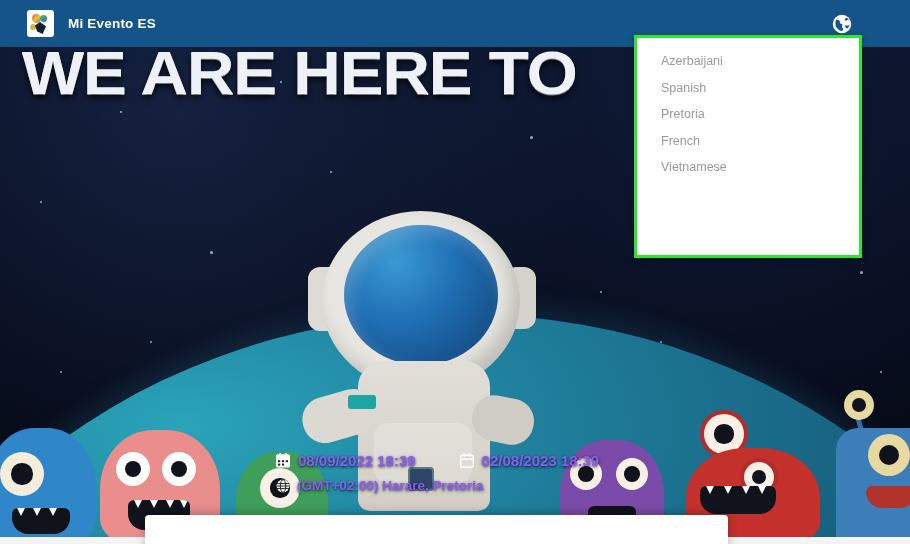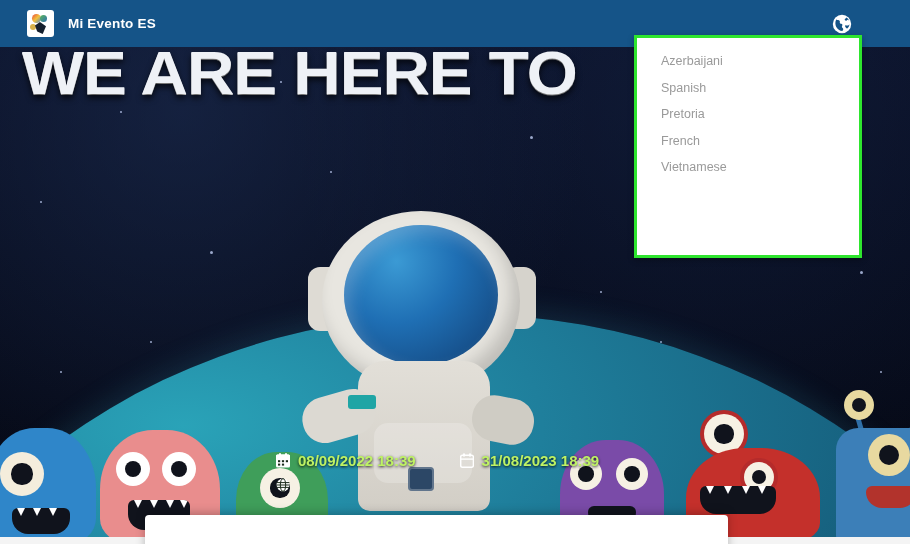--- a/index.html
+++ b/index.html
@@ -101,21 +101,21 @@
   .m-body{position:absolute;bottom:0;border-radius:44% 44% 26% 26% / 52% 52% 22% 22%;}
   .eye{position:absolute;border-radius:50%;background:#f6f1e4;display:flex;align-items:center;justify-content:center;}
   .eye::after{content:"";width:48%;height:48%;border-radius:50%;background:#10131c;}
   .mouth{position:absolute;background:#10131c;border-radius:6px 6px 16px 16px;overflow:hidden;}
   .tooth{position:absolute;top:0;width:0;height:0;border-left:4px solid transparent;
     border-right:4px solid transparent;border-top:8px solid #ffffff;}
   .antenna{position:absolute;border-radius:3px;}
 
   
   .meta{
-    position:absolute;left:276px;top:452px;z-index:12;color:#bef264;
+    position:absolute;left:276px;top:452px;z-index:12;color:#8b5cf6;
     font-size:15px;font-weight:bold;text-shadow:0 1px 3px rgba(0,0,0,.85);
   }
   .meta-row{display:flex;align-items:center;white-space:nowrap;}
   .meta-row.r1{gap:0;}
   .meta-item{display:flex;align-items:center;}
   .meta-item .ico{margin-right:8px;display:flex;align-items:center;flex:none;}
   .meta-gap{width:44px;flex:none;}
   .meta-row.r2{margin-top:9px;font-size:13.5px;}
   .meta-row.r2 .ico{margin-right:7px;}
 
@@ -274,36 +274,37 @@
       <span class="meta-gap"></span>
       <span class="meta-item">
         <span class="ico">
           <svg width="14" height="15" viewBox="0 0 14 15">
             <rect x="0.7" y="2.2" width="12.6" height="12" rx="1.6" fill="none" stroke="#ffffff" stroke-width="1.5"></rect>
             <rect x="3" y="0.2" width="2" height="3.6" rx="1" fill="#ffffff"></rect>
             <rect x="9" y="0.2" width="2" height="3.6" rx="1" fill="#ffffff"></rect>
             <rect x="0.7" y="5.4" width="12.6" height="1.4" fill="#ffffff"></rect>
           </svg>
         </span>
-        <span>31/08/2023 18:39</span>
+        <span>02/08/2023 18:39</span>
       </span>
     </div>
     <div class="meta-row r2">
       <span class="meta-item">
         <span class="ico">
           <svg width="14" height="14" viewBox="0 0 14 14">
             <circle cx="7" cy="7" r="6.4" fill="#ffffff"></circle>
             <g stroke="#1b2a1b" stroke-width="1" fill="none">
               <ellipse cx="7" cy="7" rx="2.7" ry="6.4"></ellipse>
               <line x1="0.6" y1="4.6" x2="13.4" y2="4.6"></line>
               <line x1="0.6" y1="9.4" x2="13.4" y2="9.4"></line>
               <line x1="0.6" y1="7" x2="13.4" y2="7"></line>
             </g>
           </svg>
         </span>
+        <span>(GMT+02:00) Harare, Pretoria</span>
       </span>
     </div>
   </div>
 
   <div class="card"></div>
   <div class="bottom-strip"></div>
 
   <div class="header">
     <div class="logo">
       <span class="l1"></span>

